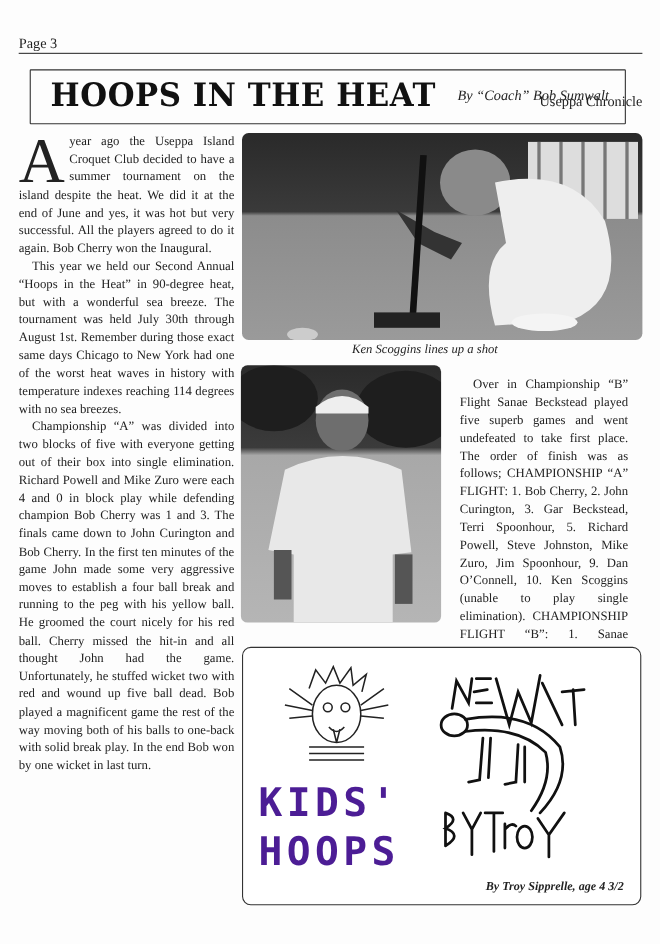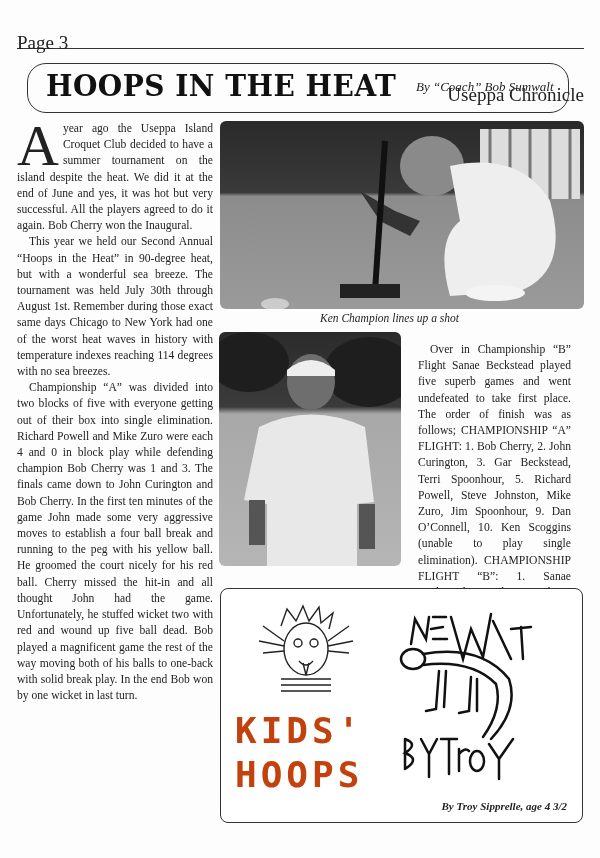--- a/index.html
+++ b/index.html
@@ -1,36 +1,36 @@
 <!DOCTYPE html>
 <html><head>
 <meta charset="utf-8">
 <style>
   html, body { margin: 0; padding: 0; background: #fdfdfd; }
   body { width: 600px; height: 858px; position: relative; overflow: hidden; font-family: "Liberation Serif", "DejaVu Serif", serif; color: #222; }
-  .hdr { position: absolute; left: 17px; right: 16px; top: 30px; height: 18px; border-bottom: 1.5px solid #333; font-size: 19px; }
+  .hdr { position: absolute; left: 17px; right: 16px; top: 30px; height: 18px; border-bottom: 1.5px solid #333; font-size: 13px; }
   .hdr .l { position: absolute; left: 0; top: 2px; }
   .hdr .r { position: absolute; right: 0; top: 14px; margin-top: 40px; }
-  .titlebox { position: absolute; left: 27px; top: 63px; width: 542px; height: 50px; border: 1.5px solid #333; border-radius: 19px; box-sizing: border-box; text-align: right; }
+  .titlebox { position: absolute; left: 27px; top: 63px; width: 542px; height: 50px; border: 1.5px solid #333; border-radius: 1px; box-sizing: border-box; text-align: right; }
   .titlebox .t { position: absolute; left: 18px; top: 6px; font-family: "DejaVu Serif", serif; font-weight: 900; font-size: 28px; letter-spacing: 0.5px; color: #111; transform: scaleY(1.05); }
   .titlebox .by { position: absolute; left: 388px; top: 15px; font-style: italic; font-size: 13px; }
   .col1 { position: absolute; left: 17px; top: 121px; width: 196px; font-size: 11.6px; line-height: 16.2px; text-align: justify; }
   .col1 p { margin: 0; text-indent: 12px; }
   .col1 p.first { text-indent: 0; }
   .dropcap { float: left; font-size: 58px; line-height: 44px; margin: 3px 4px 0 0; font-family: "Liberation Serif", serif; }
   .photo { position: absolute; border-radius: 6px; overflow: hidden; }
   .photo1 { left: 220px; top: 121px; width: 364px; height: 188px; background: linear-gradient(180deg, #2a2a2a 0%, #3a3a3a 38%, #8c8c8c 40%, #9a9a9a 100%); }
   .photo2 { left: 219px; top: 332px; width: 182px; height: 234px; background: linear-gradient(180deg, #2b2b2b 0%, #3b3b3b 32%, #a8a8a8 35%, #b5b5b5 100%); }
   .cap { position: absolute; font-style: italic; font-size: 11.5px; }
   .cap1 { left: 320px; top: 312px; }
   .cap2 { left: 230px; top: 592px; }
   .col3 { position: absolute; left: 407px; top: 331px; width: 175px; font-size: 11.6px; line-height: 16.2px; text-align: justify; }
   .col3 p { margin: 11px; text-indent: 12px; }
   .kidsbox { position: absolute; left: 220px; top: 588px; width: 363px; height: 235px; border: 1.5px solid #333; border-radius: 8px; box-sizing: border-box; background: #fff; }
-  .kids-title { position: absolute; left: 14px; top: 120px; font-family: "DejaVu Sans Mono", monospace; font-weight: bold; font-size: 36px; line-height: 44px; letter-spacing: 4px; color: #c2410c; }
+  .kids-title { position: absolute; left: 14px; top: 120px; font-family: "DejaVu Sans Mono", monospace; font-weight: bold; font-size: 36px; line-height: 44px; letter-spacing: 4px; color: #4c1d95; }
   .kids-credit { position: absolute; right: 15px; bottom: 10px; font-style: italic; font-weight: bold; font-size: 11px; }
   svg { position: absolute; }
 </style>
 </head>
 <body>
 
 <div class="hdr">
   <span class="l">Page 3</span>
   <span class="r">Useppa Chronicle</span>
 </div>
@@ -58,21 +58,21 @@
       </g>
     <ellipse cx="212" cy="45" rx="32" ry="30" fill="#8a8a8a"></ellipse>
     <path d="M230 45 Q300 30 330 80 Q350 150 300 170 L230 175 Q215 120 240 100 Z" fill="#eee"></path>
     <path d="M140 70 L175 90 L200 100 L190 115 L160 100 Z" fill="#333"></path>
     <line x1="165" y1="20" x2="155" y2="170" stroke="#111" stroke-width="6"></line>
     <rect x="120" y="163" width="60" height="14" fill="#222"></rect>
     <ellipse cx="275" cy="172" rx="30" ry="8" fill="#f4f4f4"></ellipse>
     <ellipse cx="55" cy="183" rx="14" ry="6" fill="#ccc"></ellipse>
   </svg>
 </div>
-<div class="cap cap1">Ken Champion lines up a shot</div>
+<div class="cap cap1">Ken Scoggins lines up a shot</div>
 
 <div class="photo photo2">
   <svg width="182" height="234">
     <ellipse cx="30" cy="30" rx="40" ry="30" fill="#1e1e1e"></ellipse>
     <ellipse cx="150" cy="40" rx="45" ry="35" fill="#1e1e1e"></ellipse>
     <ellipse cx="92" cy="50" rx="24" ry="28" fill="#6e6e6e"></ellipse>
     <path d="M68 38 Q92 18 116 38 L116 44 L68 44 Z" fill="#eee"></path>
     <path d="M40 95 Q92 70 146 95 L155 170 L138 172 L138 234 L48 234 L48 172 L25 168 Z" fill="#e8e8e8"></path>
     <rect x="30" y="168" width="16" height="45" fill="#555"></rect>
     <rect x="140" y="172" width="16" height="45" fill="#555"></rect>

